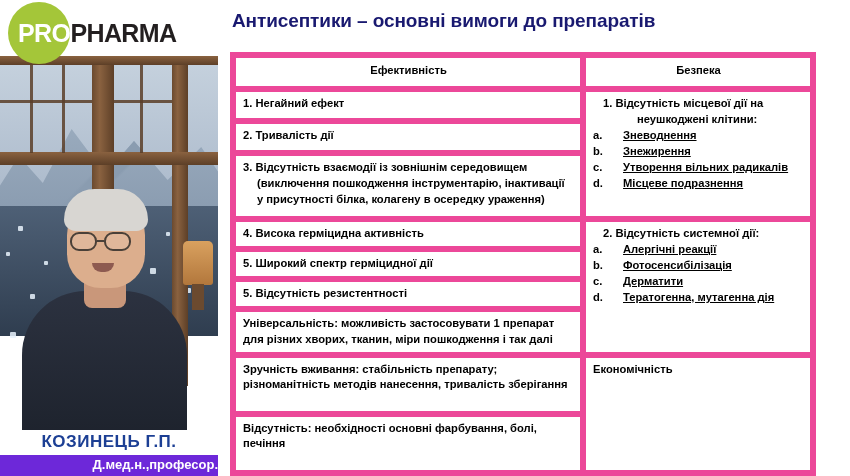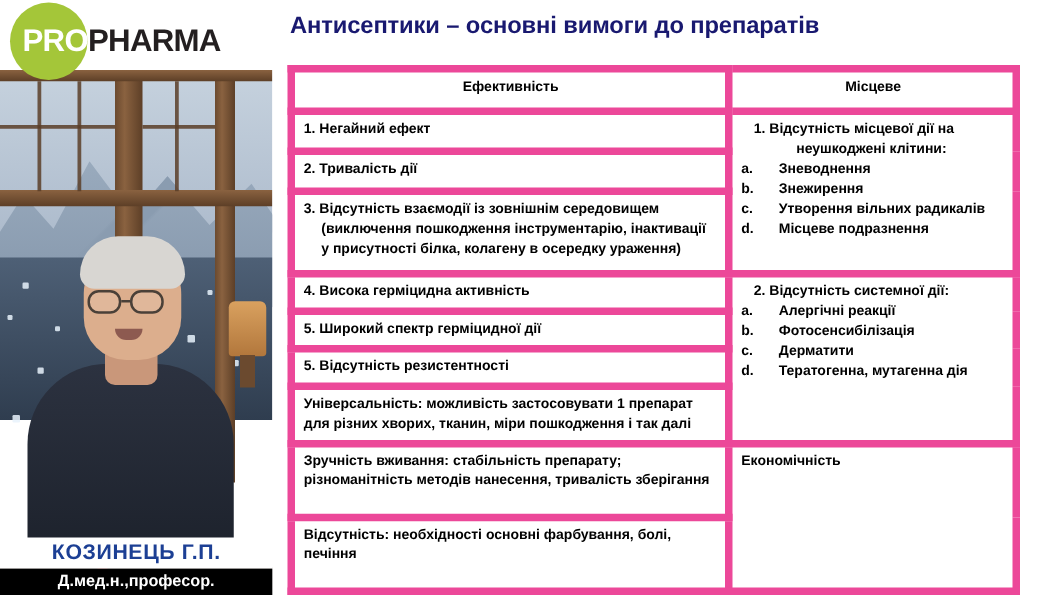--- a/index.html
+++ b/index.html
@@ -167,25 +167,25 @@
     background: #ffffff;
     color: #1c3f94;
     font-size: 17px;
     font-weight: bold;
     text-align: center;
     letter-spacing: .5px;
     padding: 3px 0 3px;
     line-height: 1.1;
   }
   #caption-role {
-    background: #000000;
+    background: #6d28d9;
     color: #ffffff;
     font-size: 13px;
     font-weight: bold;
-    text-align: center;
+    text-align: right;
     padding: 3px 0 4px;
     line-height: 1.1;
   }
 
   
   #content {
     position: absolute;
     left: 218px; top: 0;
     width: 632px; height: 476px;
     background: #ffffff;
@@ -242,21 +242,21 @@
   }
   .lettered li {
     display: flex;
     gap: 0;
     line-height: 1.42;
   }
   .lettered li .mark {
     width: 30px;
     flex: 0 0 30px;
   }
-  .lettered li .txt { flex: 1 1 auto; }
+  .lettered li .txt { flex: 1 1 auto; text-decoration: underline; }
 
   .tall-1 { height: 130px; }
   .tall-2 { height: 134px; }
   .tall-3 { height: 118px; }
 </style>
 </head>
 <body>
 
 <div id="slide">
 
@@ -327,21 +327,21 @@
     <div id="slide-title">Антисептики – основні вимоги до препаратів</div>
 
     <table id="table">
       <colgroup>
         <col class="col-a">
         <col class="col-b">
       </colgroup>
       <thead>
         <tr>
           <th>Ефективність</th>
-          <th>Місцеве</th>
+          <th>Безпека</th>
         </tr>
       </thead>
       <tbody>
 
         <tr>
           <td>1. Негайний ефект</td>
           <td rowspan="3" class="tall-1">
             <span class="safe-head">
               <span>1. Відсутність місцевої дії на</span>
               <span class="cont">неушкоджені клітини:</span>

